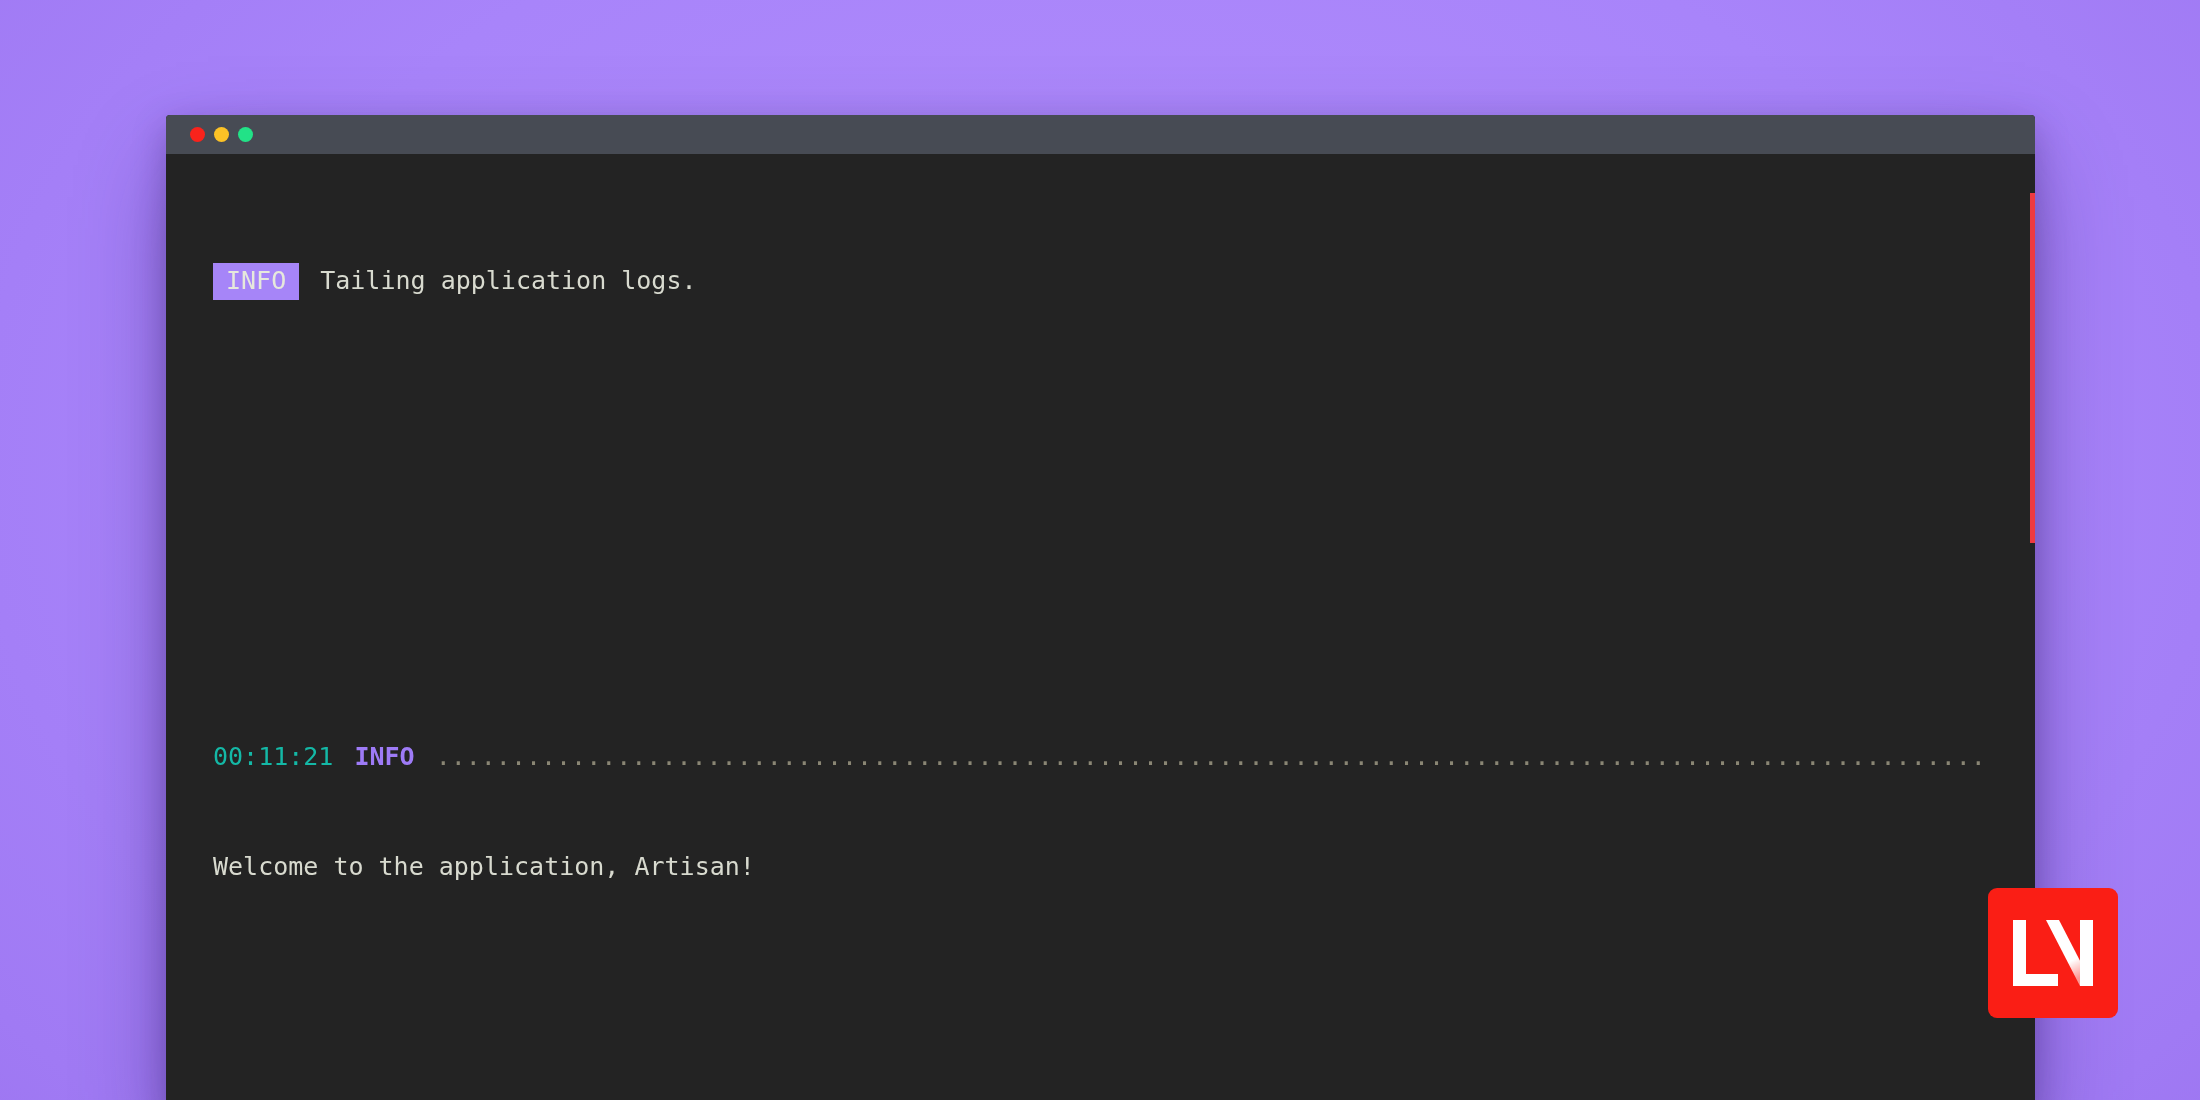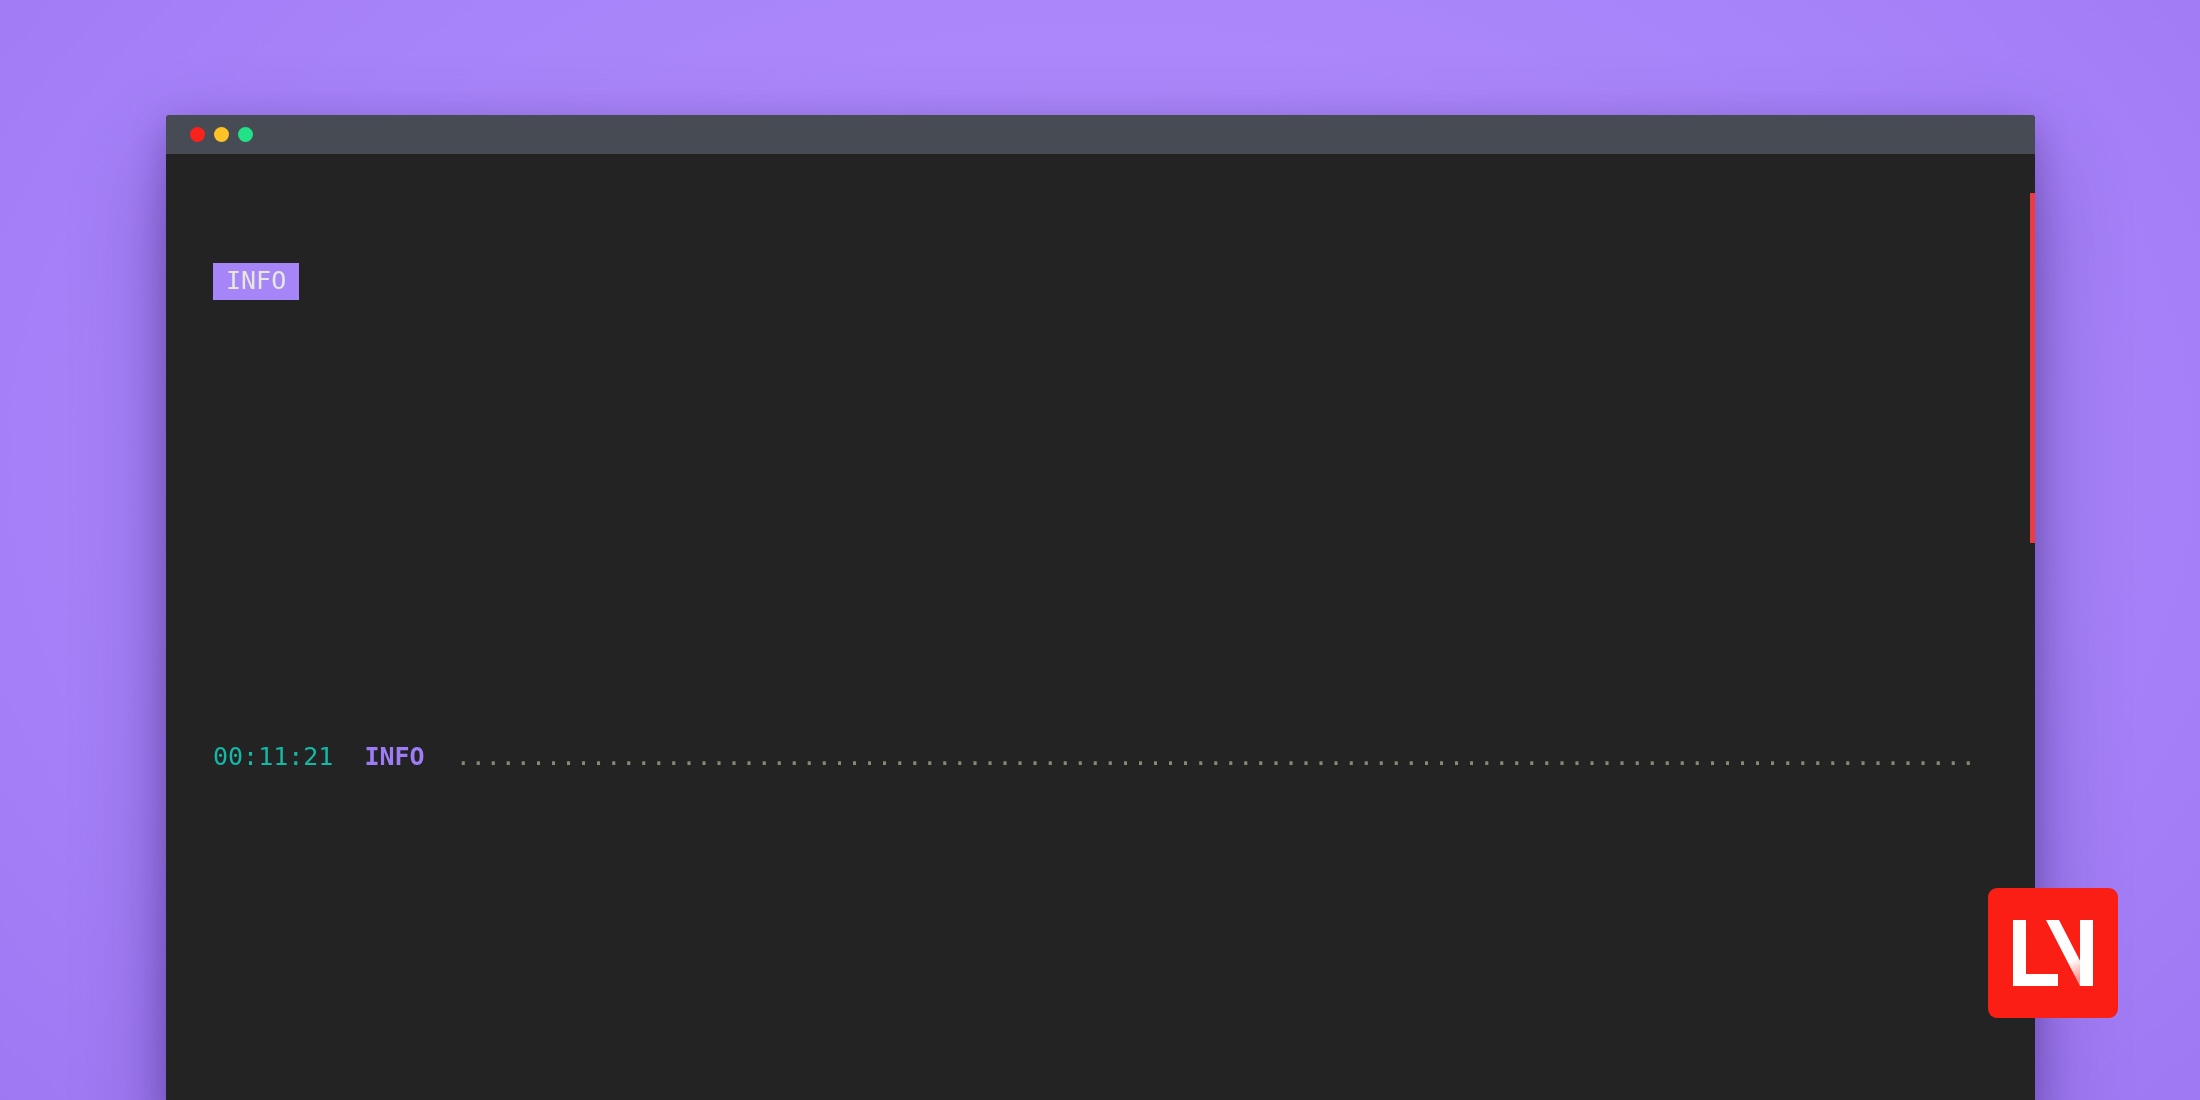--- a/index.html
+++ b/index.html
@@ -46,21 +46,21 @@
     background: #232323;
     padding: 36px 55px 0 17px;
     font-size: 25px;
     line-height: 36.6px;
     color: #d8dacf;
     white-space: pre;
   }
   .trow {
     display: flex;
     align-items: baseline;
-    gap: 31px;
+    gap: 21px;
     padding-left: 30px;
     height: 36.6px;
     overflow: hidden;
   }
   .trow.blank { }
 
   .badge {
     background: #a685f8;
     color: #e6e8dc;
     padding: 0 13px;
@@ -111,31 +111,35 @@
 <div class="window">
   <div class="titlebar">
     <span class="light red"></span>
     <span class="light yellow"></span>
     <span class="light green"></span>
   </div>
 
   <div class="termbody">
     <div class="trow">
       <span class="badge">INFO</span>
+      <span class="msg">Tailing application logs.</span>
     </div>
 
     <div class="trow blank"></div>
 
 
     <div class="trow blank"></div>
 
     <div class="trow">
       <span class="time">00:11:21</span>
       <span class="lvl info">INFO</span>
       <span class="dots">..................................................................................................................................</span>
+    </div>
+    <div class="trow">
+      <span class="msg">Welcome to the application, Artisan!</span>
     </div>
 
     
     
 
     
 
     <div class="scroll-thumb"></div>
   </div>
 </div>

